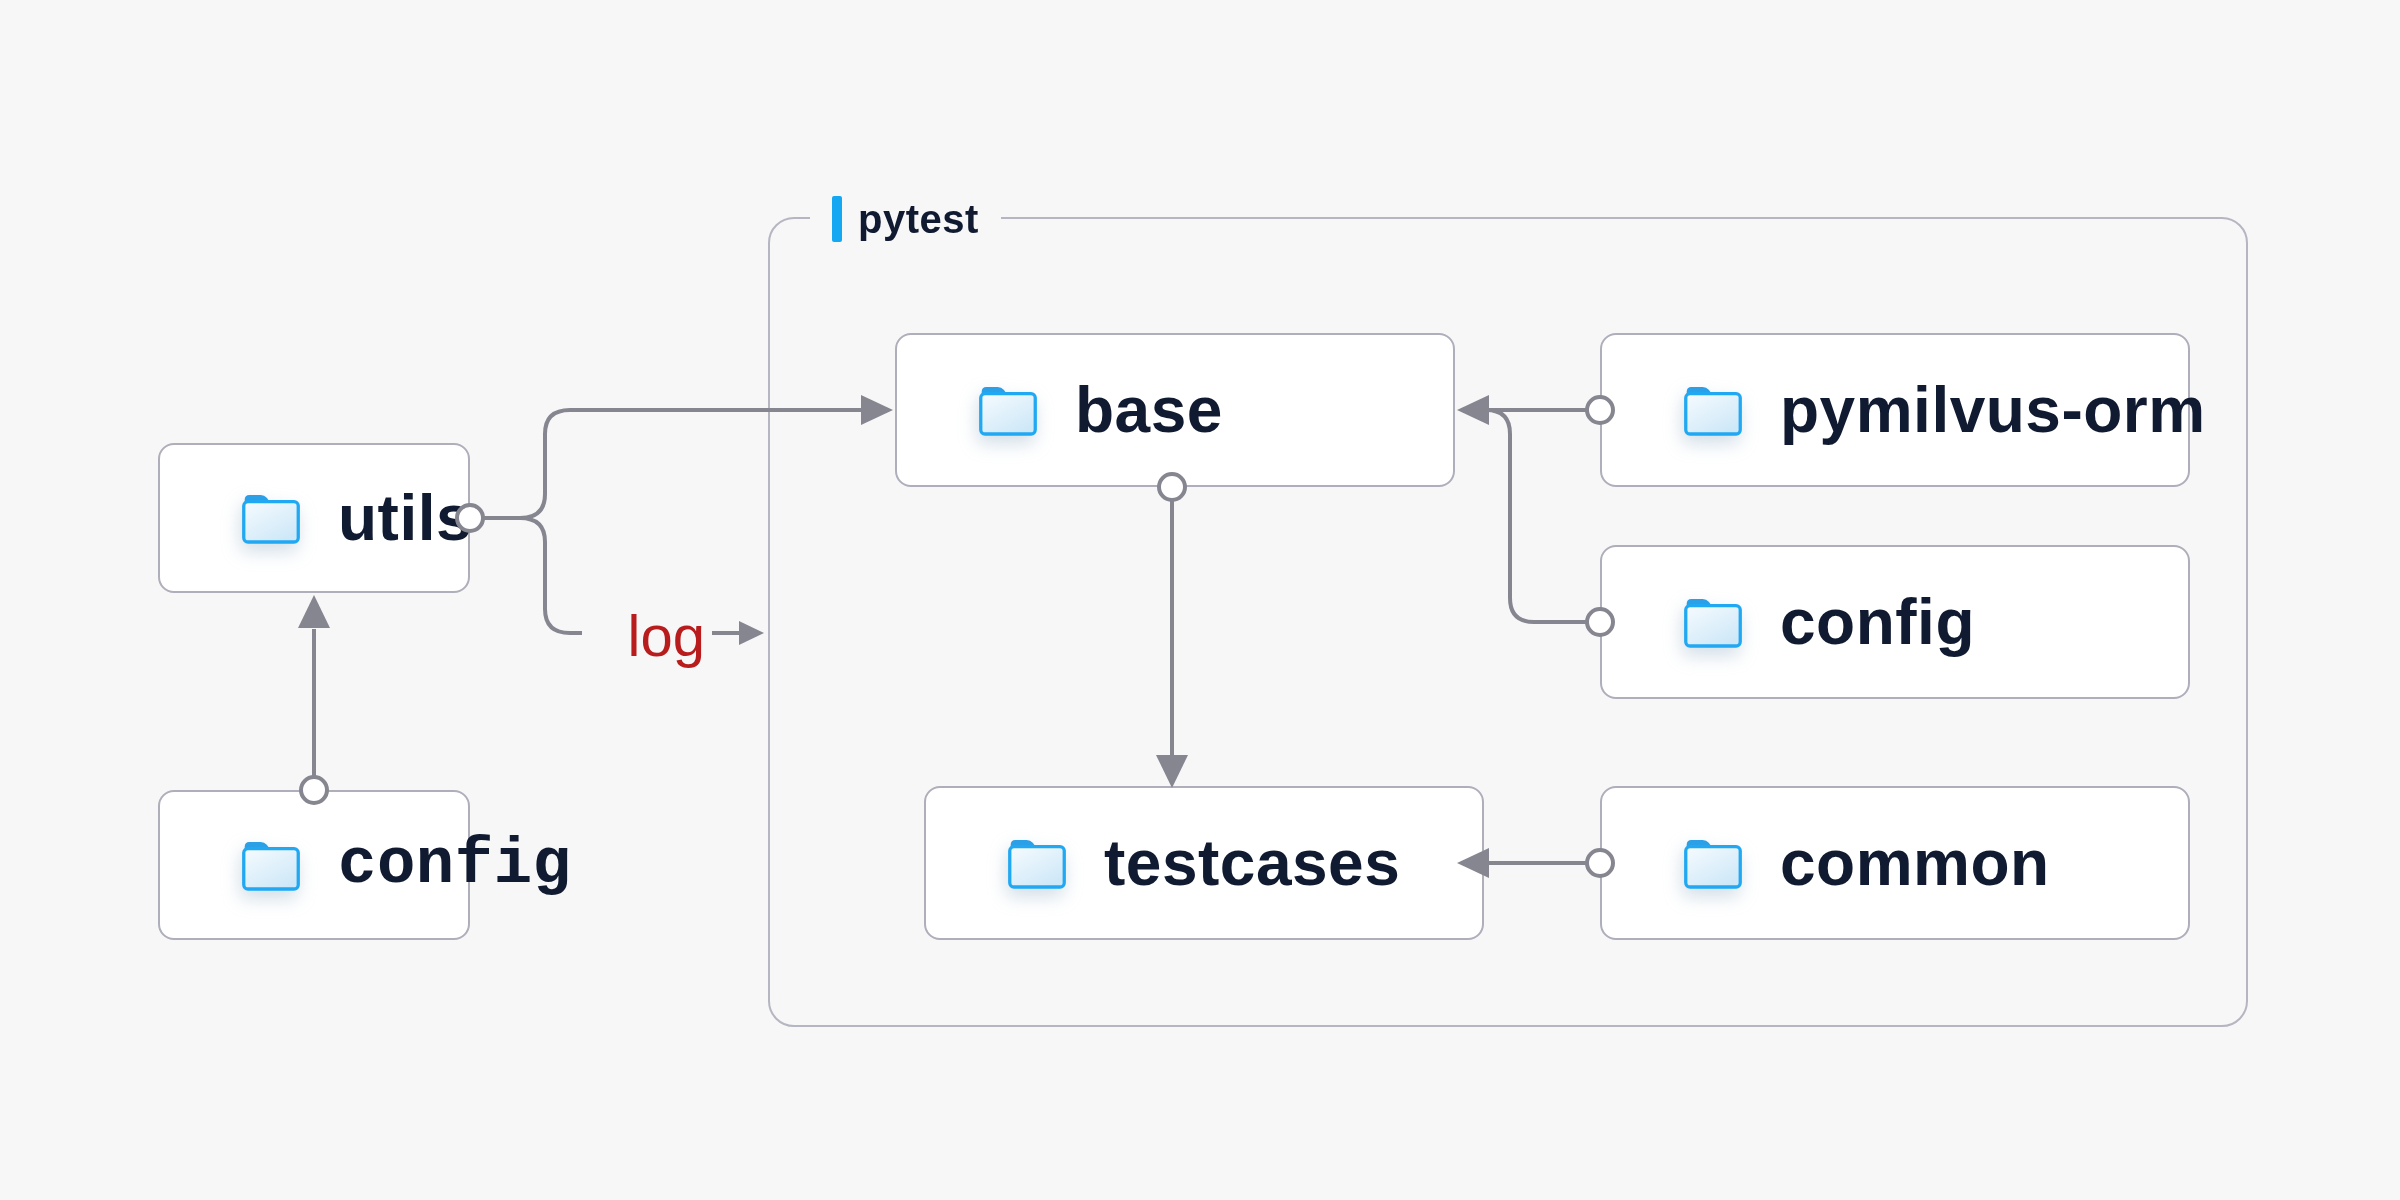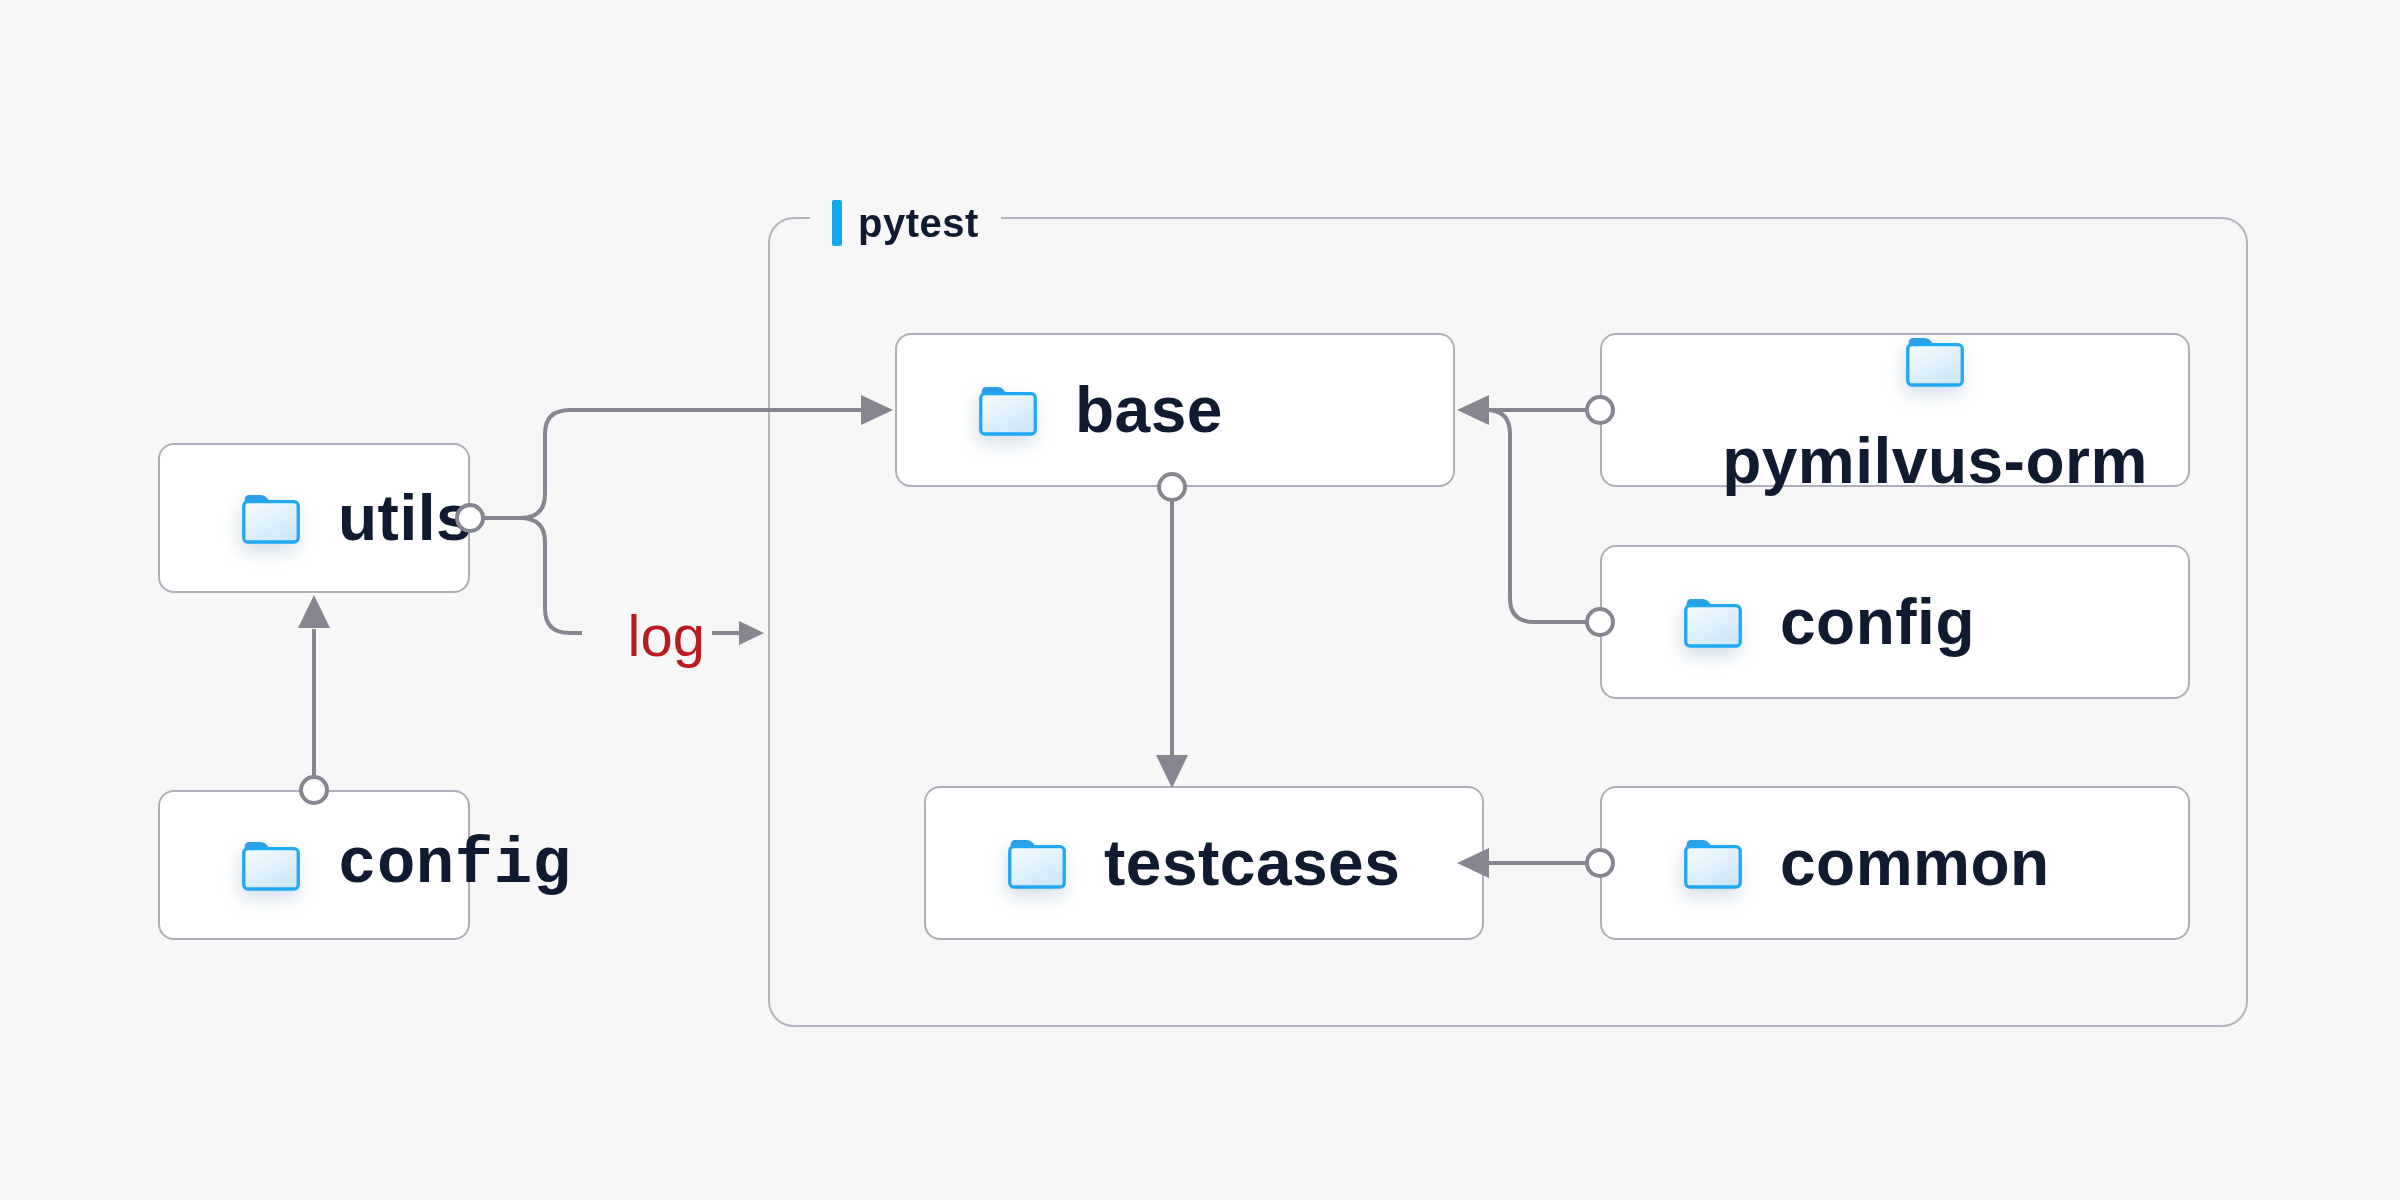--- a/index.html
+++ b/index.html
@@ -11,39 +11,39 @@
   }
   .stage{position:relative;width:2400px;height:1200px;background:#F7F7F8;}
 
   
   .group{
     position:absolute;left:768px;top:217px;width:1480px;height:810px;
     border:2px solid #B5B6C1;border-radius:26px;box-sizing:border-box;
   }
   .group-label{
     position:absolute;left:40px;top:-27px;height:54px;
-    display:flex;align-items:flex-end;gap:16px;
+    display:flex;align-items:center;gap:16px;
     background:#F7F7F8;padding:0 22px;
   }
   .accent-bar{display:inline-block;width:10px;height:46px;background:#14A8F2;border-radius:2px;}
   .group-title{font-size:40px;font-weight:700;color:#101A30;letter-spacing:.5px;}
 
   
   .node{
     position:absolute;background:#FFFFFF;
     border:2px solid #AEAFBA;border-radius:16px;box-sizing:border-box;
     display:flex;align-items:center;gap:36px;padding-left:80px;
   }
   .node-label{font-size:64px;font-weight:700;color:#101A30;letter-spacing:.5px;white-space:nowrap;}
   .folder{display:inline-flex;filter:drop-shadow(-2px 8px 9px rgba(110,150,180,.30));}
 
   .n-utils    {left:158px; top:443px; width:312px; height:150px;}
   .n-config   {left:158px; top:790px; width:312px; height:150px;font-family:Liberation Mono, monospace;}
   .n-base     {left:895px; top:333px; width:560px; height:154px;}
-  .n-pymilvus {left:1600px;top:333px; width:590px; height:154px;flex-direction:column;}
+  .n-pymilvus {left:1600px;top:333px; width:590px; height:154px;}
   .n-check    {left:1600px;top:545px; width:590px; height:154px;}
   .n-testcases{left:895px; top:786px; width:560px; height:154px;margin-left:29px;}
   .n-common   {left:1600px;top:786px; width:590px; height:154px;}
 
   
   .edge-label{
     position:absolute;left:585px;top:602px;width:120px;
     text-align:right;font-size:58px;font-weight:400;color:#b91c1c;
   }
 

